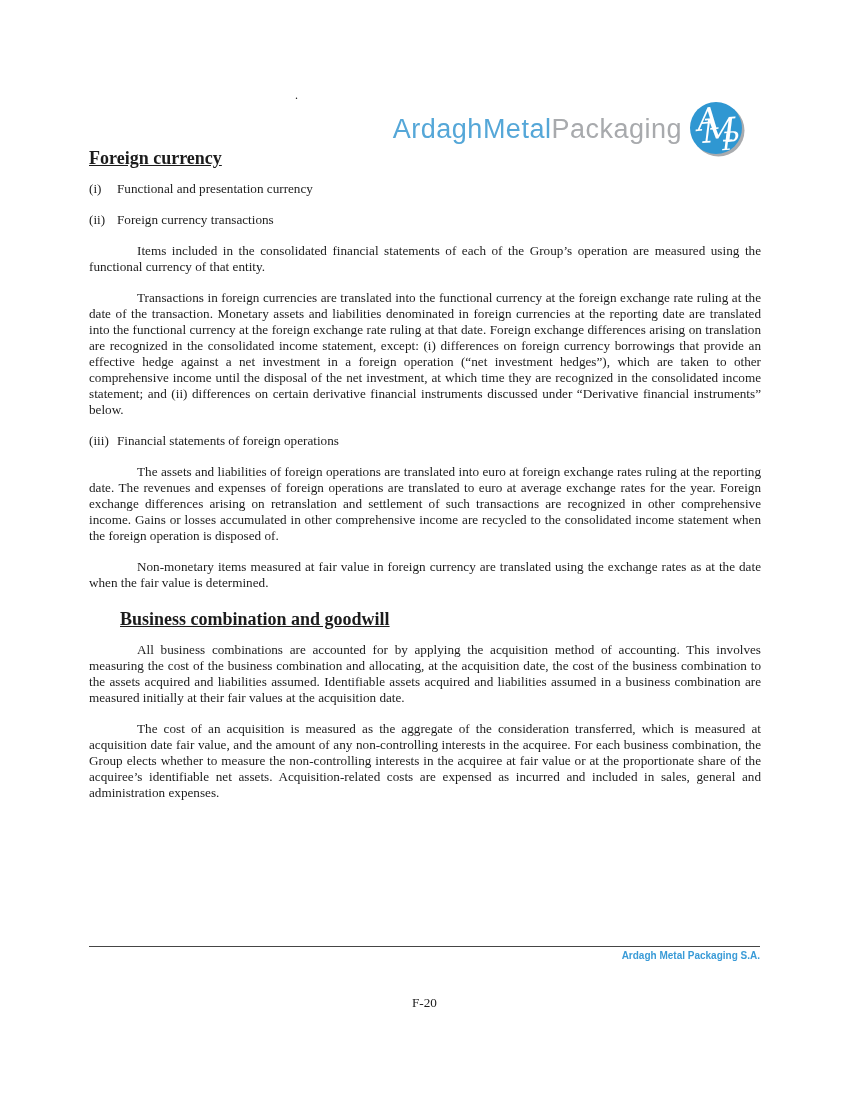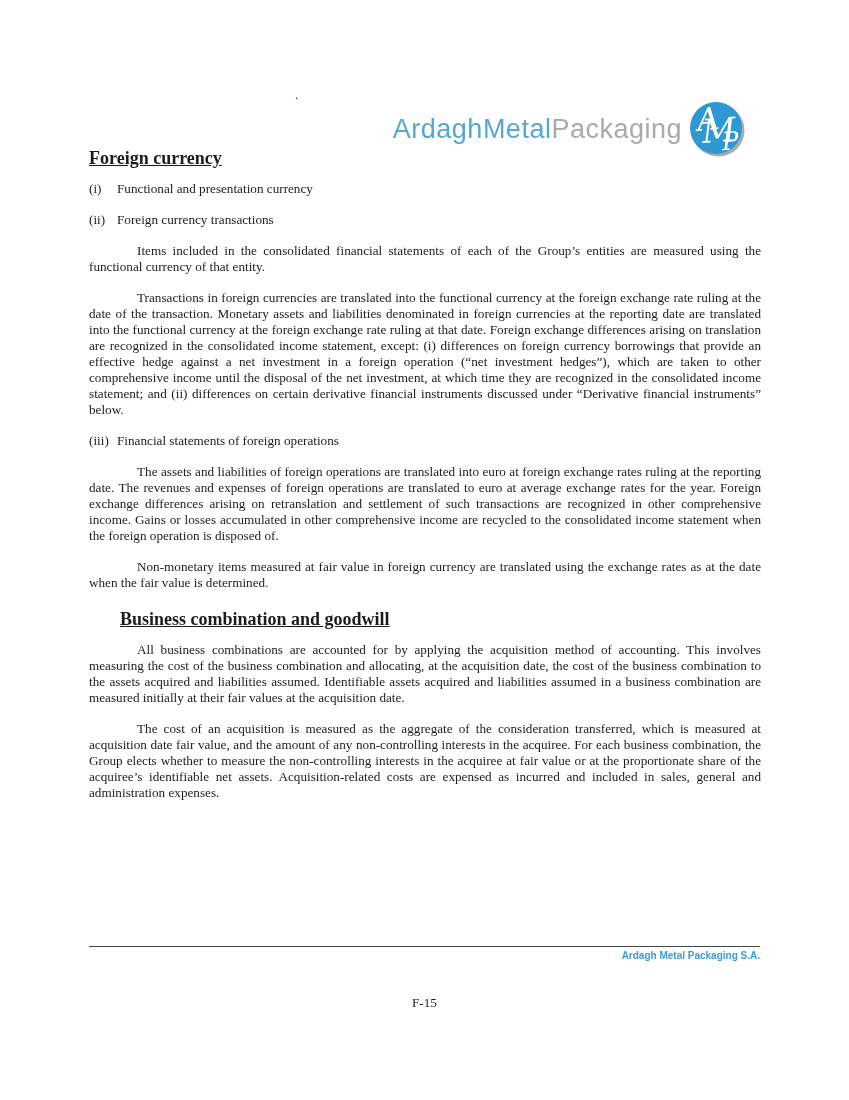--- a/index.html
+++ b/index.html
@@ -115,21 +115,21 @@
       <span class="li-label">(i)</span>
       <span>Functional and presentation currency</span>
     </div>
 
 
     <div class="doc-li">
       <span class="li-label">(ii)</span>
       <span>Foreign currency transactions</span>
     </div>
 
-    <p class="doc-para">Items included in the consolidated financial statements of each of the Group’s entities are measured using the functional currency of that entity.</p>
+    <p class="doc-para">Items included in the consolidated financial statements of each of the Group’s operation are measured using the functional currency of that entity.</p>
 
     <p class="doc-para">Transactions in foreign currencies are translated into the functional currency at the foreign exchange rate ruling at the date of the transaction. Monetary assets and liabilities denominated in foreign currencies at the reporting date are translated into the functional currency at the foreign exchange rate ruling at that date. Foreign exchange differences arising on translation are recognized in the consolidated income statement, except: (i) differences on foreign currency borrowings that provide an effective hedge against a net investment in a foreign operation (“net investment hedges”), which are taken to other comprehensive income until the disposal of the net investment, at which time they are recognized in the consolidated income statement; and (ii) differences on certain derivative financial instruments discussed under “Derivative financial instruments” below.</p>
 
     <div class="doc-li">
       <span class="li-label">(iii)</span>
       <span>Financial statements of foreign operations</span>
     </div>
 
     <p class="doc-para">The assets and liabilities of foreign operations are translated into euro at foreign exchange rates ruling at the reporting date. The revenues and expenses of foreign operations are translated to euro at average exchange rates for the year. Foreign exchange differences arising on retranslation and settlement of such transactions are recognized in other comprehensive income. Gains or losses accumulated in other comprehensive income are recycled to the consolidated income statement when the foreign operation is disposed of.</p>
 
@@ -138,15 +138,15 @@
     <div class="doc-heading spaced">Business combination and goodwill</div>
 
     <p class="doc-para">All business combinations are accounted for by applying the acquisition method of accounting. This involves measuring the cost of the business combination and allocating, at the acquisition date, the cost of the business combination to the assets acquired and liabilities assumed. Identifiable assets acquired and liabilities assumed in a business combination are measured initially at their fair values at the acquisition date.</p>
 
     <p class="doc-para">The cost of an acquisition is measured as the aggregate of the consideration transferred, which is measured at acquisition date fair value, and the amount of any non-controlling interests in the acquiree. For each business combination, the Group elects whether to measure the non-controlling interests in the acquiree at fair value or at the proportionate share of the acquiree’s identifiable net assets. Acquisition-related costs are expensed as incurred and included in sales, general and administration expenses.</p>
 
   </div>
 
   <div class="footer-rule"></div>
   <div class="footer-company">Ardagh Metal Packaging S.A.</div>
-  <div class="page-number">F-15</div>
+  <div class="page-number">F-20</div>
 
 </div>
 
 </body></html>

